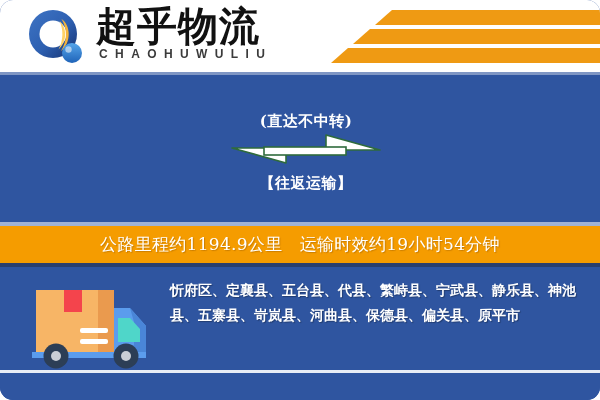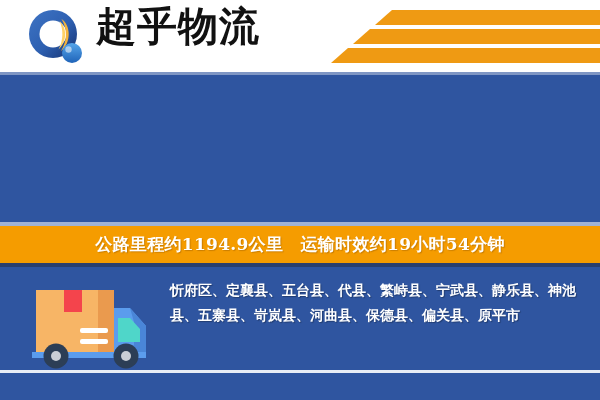--- a/index.html
+++ b/index.html
@@ -9,20 +9,21 @@
   }
   body {
     font-family: "Liberation Sans", "DejaVu Sans", sans-serif;
   }
   #banner {
     position: relative;
     width: 600px;
     height: 400px;
     overflow: hidden;
     background: #2f55a0;
+    border-radius: 13px;
   }
 
   
   .header {
     position: absolute;
     left: 0; top: 0;
     width: 600px; height: 72px;
     background: #ffffff;
     overflow: hidden;
   }
@@ -142,21 +143,21 @@
     position: absolute;
     left: 0; top: 226px;
     width: 600px; height: 37px;
     background: #f59c00;
     display: flex;
     align-items: center;
     justify-content: center;
   }
   .infobar-text {
     font-family: "DejaVu Serif", "Liberation Serif", serif;
-    font-weight: bold;
+    font-weight: normal;
     font-size: 17px;
     line-height: 17px;
     color: #ffffff;
     white-space: nowrap;
     letter-spacing: 0.3px;
     text-shadow: 1px 1px 1px rgba(120,70,0,0.35);
   }
   .bar-rule-bot {
     position: absolute;
     left: 0; top: 263px;
@@ -218,33 +219,48 @@
         <circle cx="25" cy="25" r="24" fill="url(#ringGrad)"></circle>
         <circle cx="25" cy="25" r="13.5" fill="#ffffff"></circle>
         <path d="M33.5 10 C43 16 43.5 34 33 42 C39.5 31.5 39.5 20 33.5 10 Z" fill="#f2b33d"></path>
         <path d="M31.5 12 C39 18 39.5 33 30.5 40.5 C35.5 31 35.5 20.5 31.5 12 Z" fill="#ffd266"></path>
         <circle cx="44" cy="44" r="10" fill="url(#dotGrad)"></circle>
         <circle cx="40.5" cy="40.5" r="3.2" fill="#ffffff" opacity="0.55"></circle>
       </svg>
     </span>
 
     <div class="brand-cn">超乎物流</div>
+    <div class="brand-en">CHAOHUWULIU</div>
 
     <div class="stripes">
       <div class="stripe s1"></div>
       <div class="stripe s2"></div>
       <div class="stripe s3"></div>
     </div>
   </div>
 
   <div class="header-rule"></div>
 
   <div class="route"></div>
 
 
+  <div class="mid">
+    <div class="mid-top">(直达不中转)</div>
+
+    <div class="arrow-wrap">
+      <svg width="152" height="32" viewBox="0 0 152 32">
+
+        <path d="M 96 2 L 150 17 L 96 17 Z" fill="#ffffff" stroke="#2f6b3c" stroke-width="1.6" stroke-linejoin="round"></path>
+        <path d="M 56 30 L 2 15 L 56 15 Z" fill="#ffffff" stroke="#2f6b3c" stroke-width="1.6" stroke-linejoin="round"></path>
+        <rect x="34" y="14" width="82" height="8" fill="#ffffff" stroke="#2f6b3c" stroke-width="1.6"></rect>
+      </svg>
+    </div>
+
+    <div class="mid-bot">【往返运输】</div>
+  </div>
 
   <div class="bar-rule-top"></div>
   <div class="infobar">
     <span class="infobar-text">公路里程约1194.9公里　运输时效约19小时54分钟</span>
   </div>
   <div class="bar-rule-bot"></div>
 
   <div class="coverage"></div>
 
   <span class="truck">

